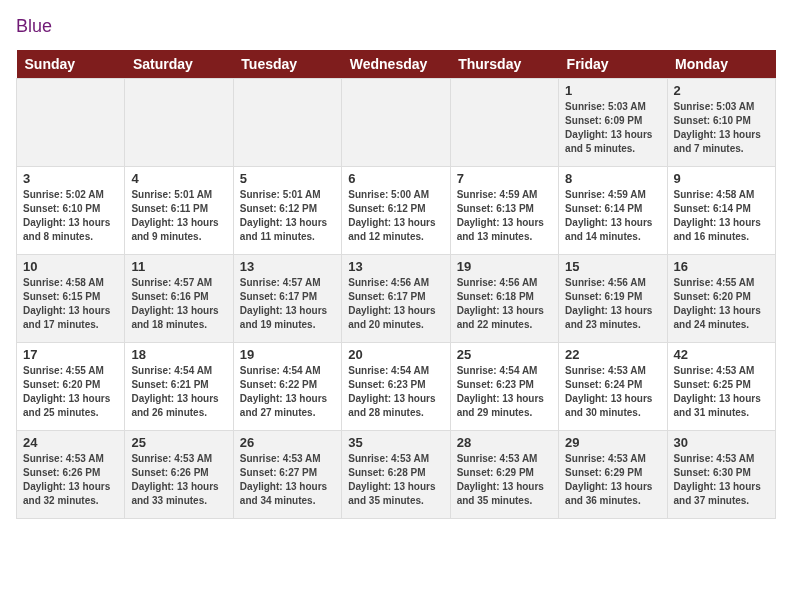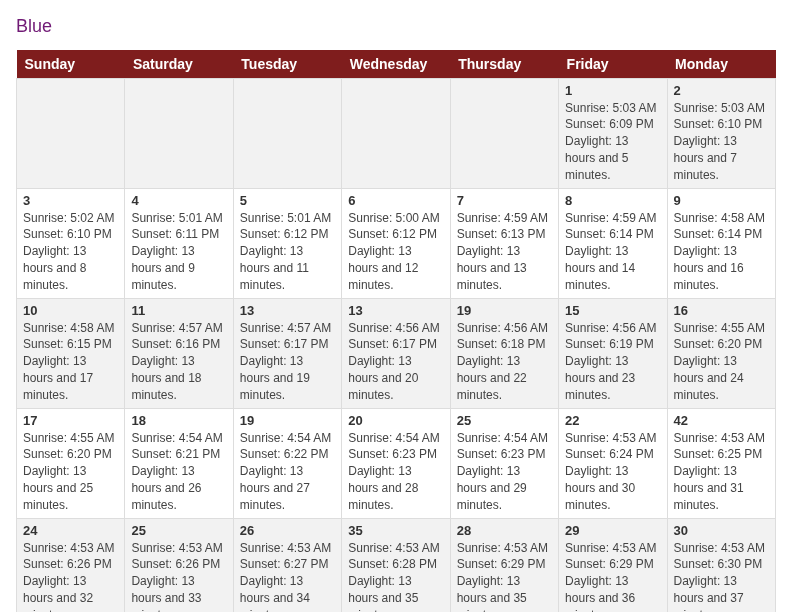--- a/index.html
+++ b/index.html
@@ -59,23 +59,24 @@
     }
     tbody tr:nth-child(even) td {
       background-color: #fff;
     }
     .day-number {
       font-size: 13px;
       font-weight: bold;
       margin-bottom: 2px;
     }
     .day-info {
-      font-size: 12px;
+      font-size: 10px;
       line-height: 1.4;
       color: #444;
+      font-weight: bold;
     }
   </style>
 </head>
 <body>
 
 <div class="header-area">
   <div class="logo">
       <div style="display: flex; flex-direction: column; line-height: 1.2;">
         <span style="font-size: 18px; font-weight: normal; color: #701a75;">Blue</span>
       </div>

